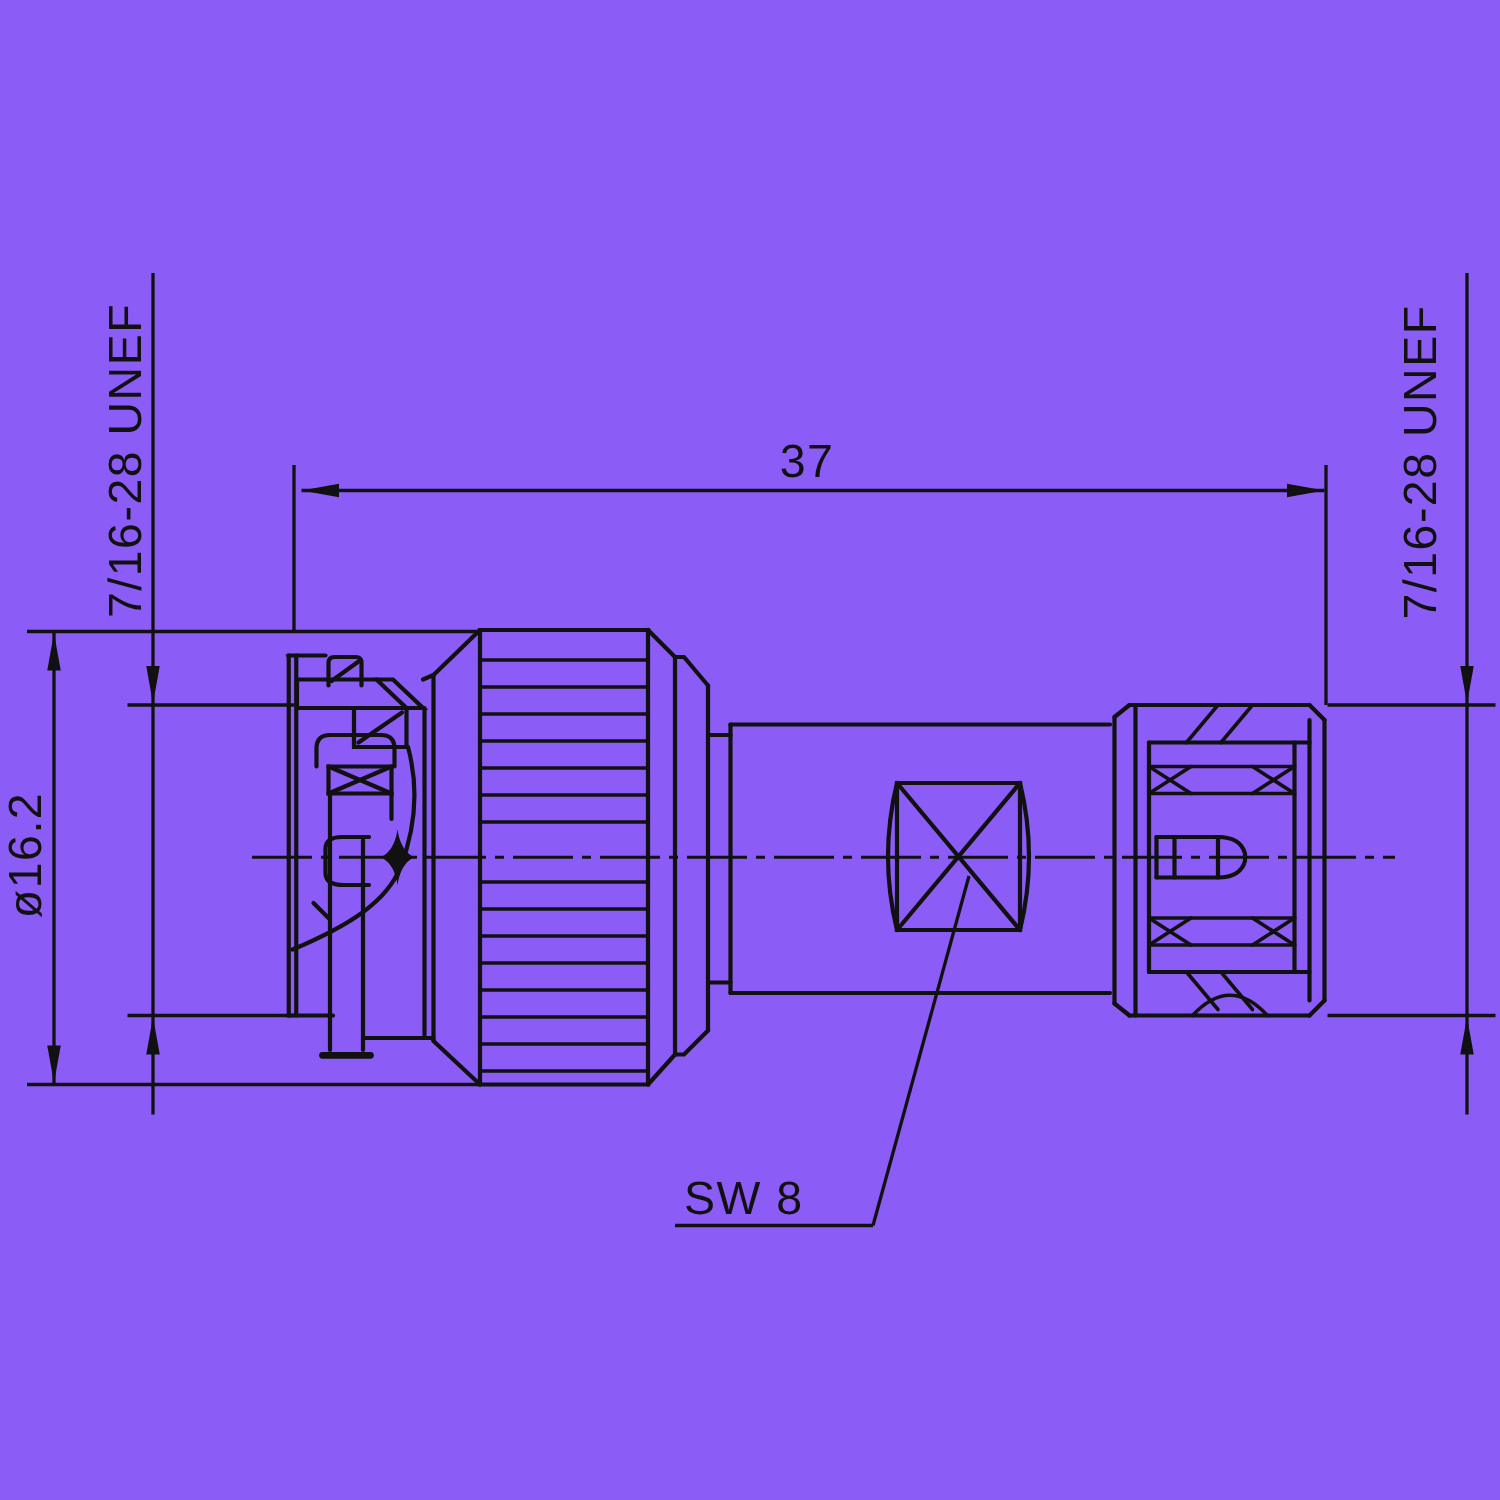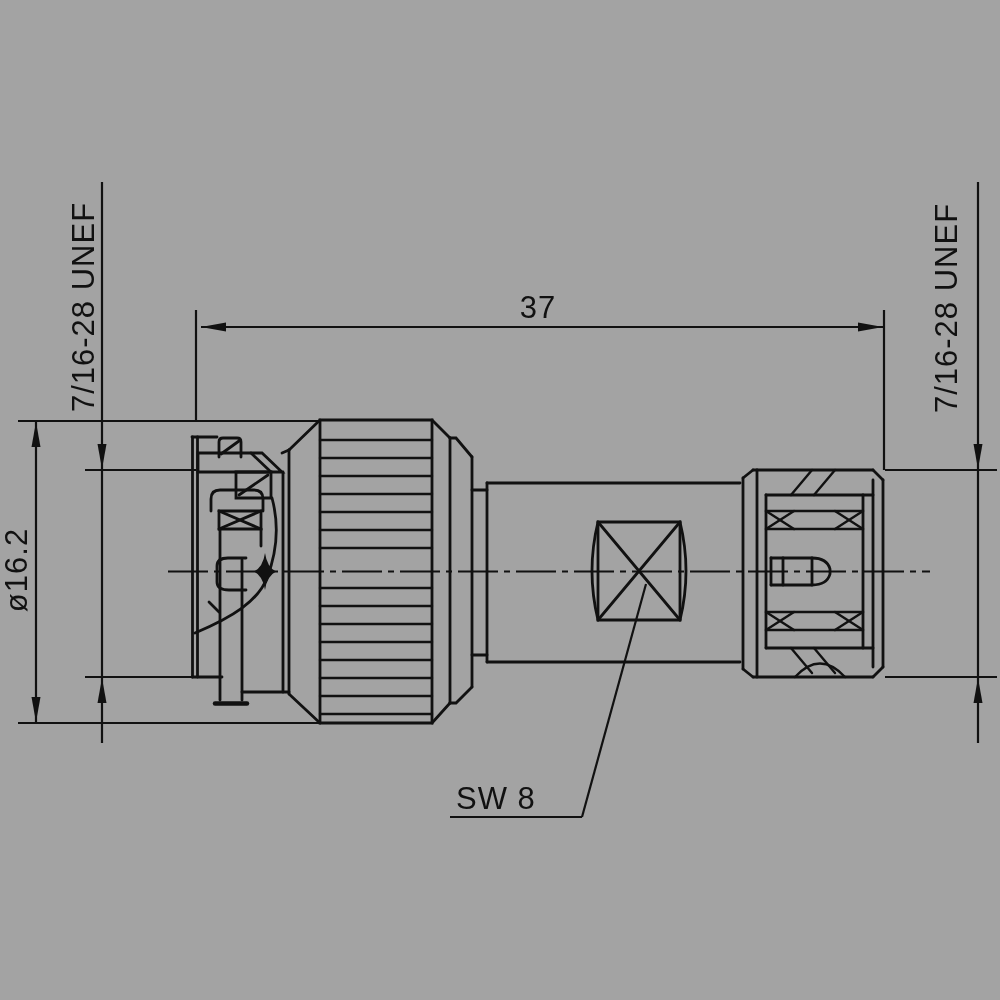--- a/index.html
+++ b/index.html
@@ -1,19 +1,19 @@
 <!DOCTYPE html>
 <html><head>
 <meta charset="utf-8">
 <style>
   html,body{margin:0;padding:0;background:#ffffff;}
   .canvas{
     position:relative;
     width:1000px;height:1000px;
-    background:#a3a3a3;
+    background:#8b5cf6;
     font-family:"Liberation Sans", sans-serif;
     overflow:hidden;
   }
   svg{position:absolute;left:0;top:0;}
   text{
     font-family:"Liberation Sans","DejaVu Sans",sans-serif;
     fill:#111111;
   }
   .dim-text{font-size:31px;letter-spacing:1px;}
 </style>

